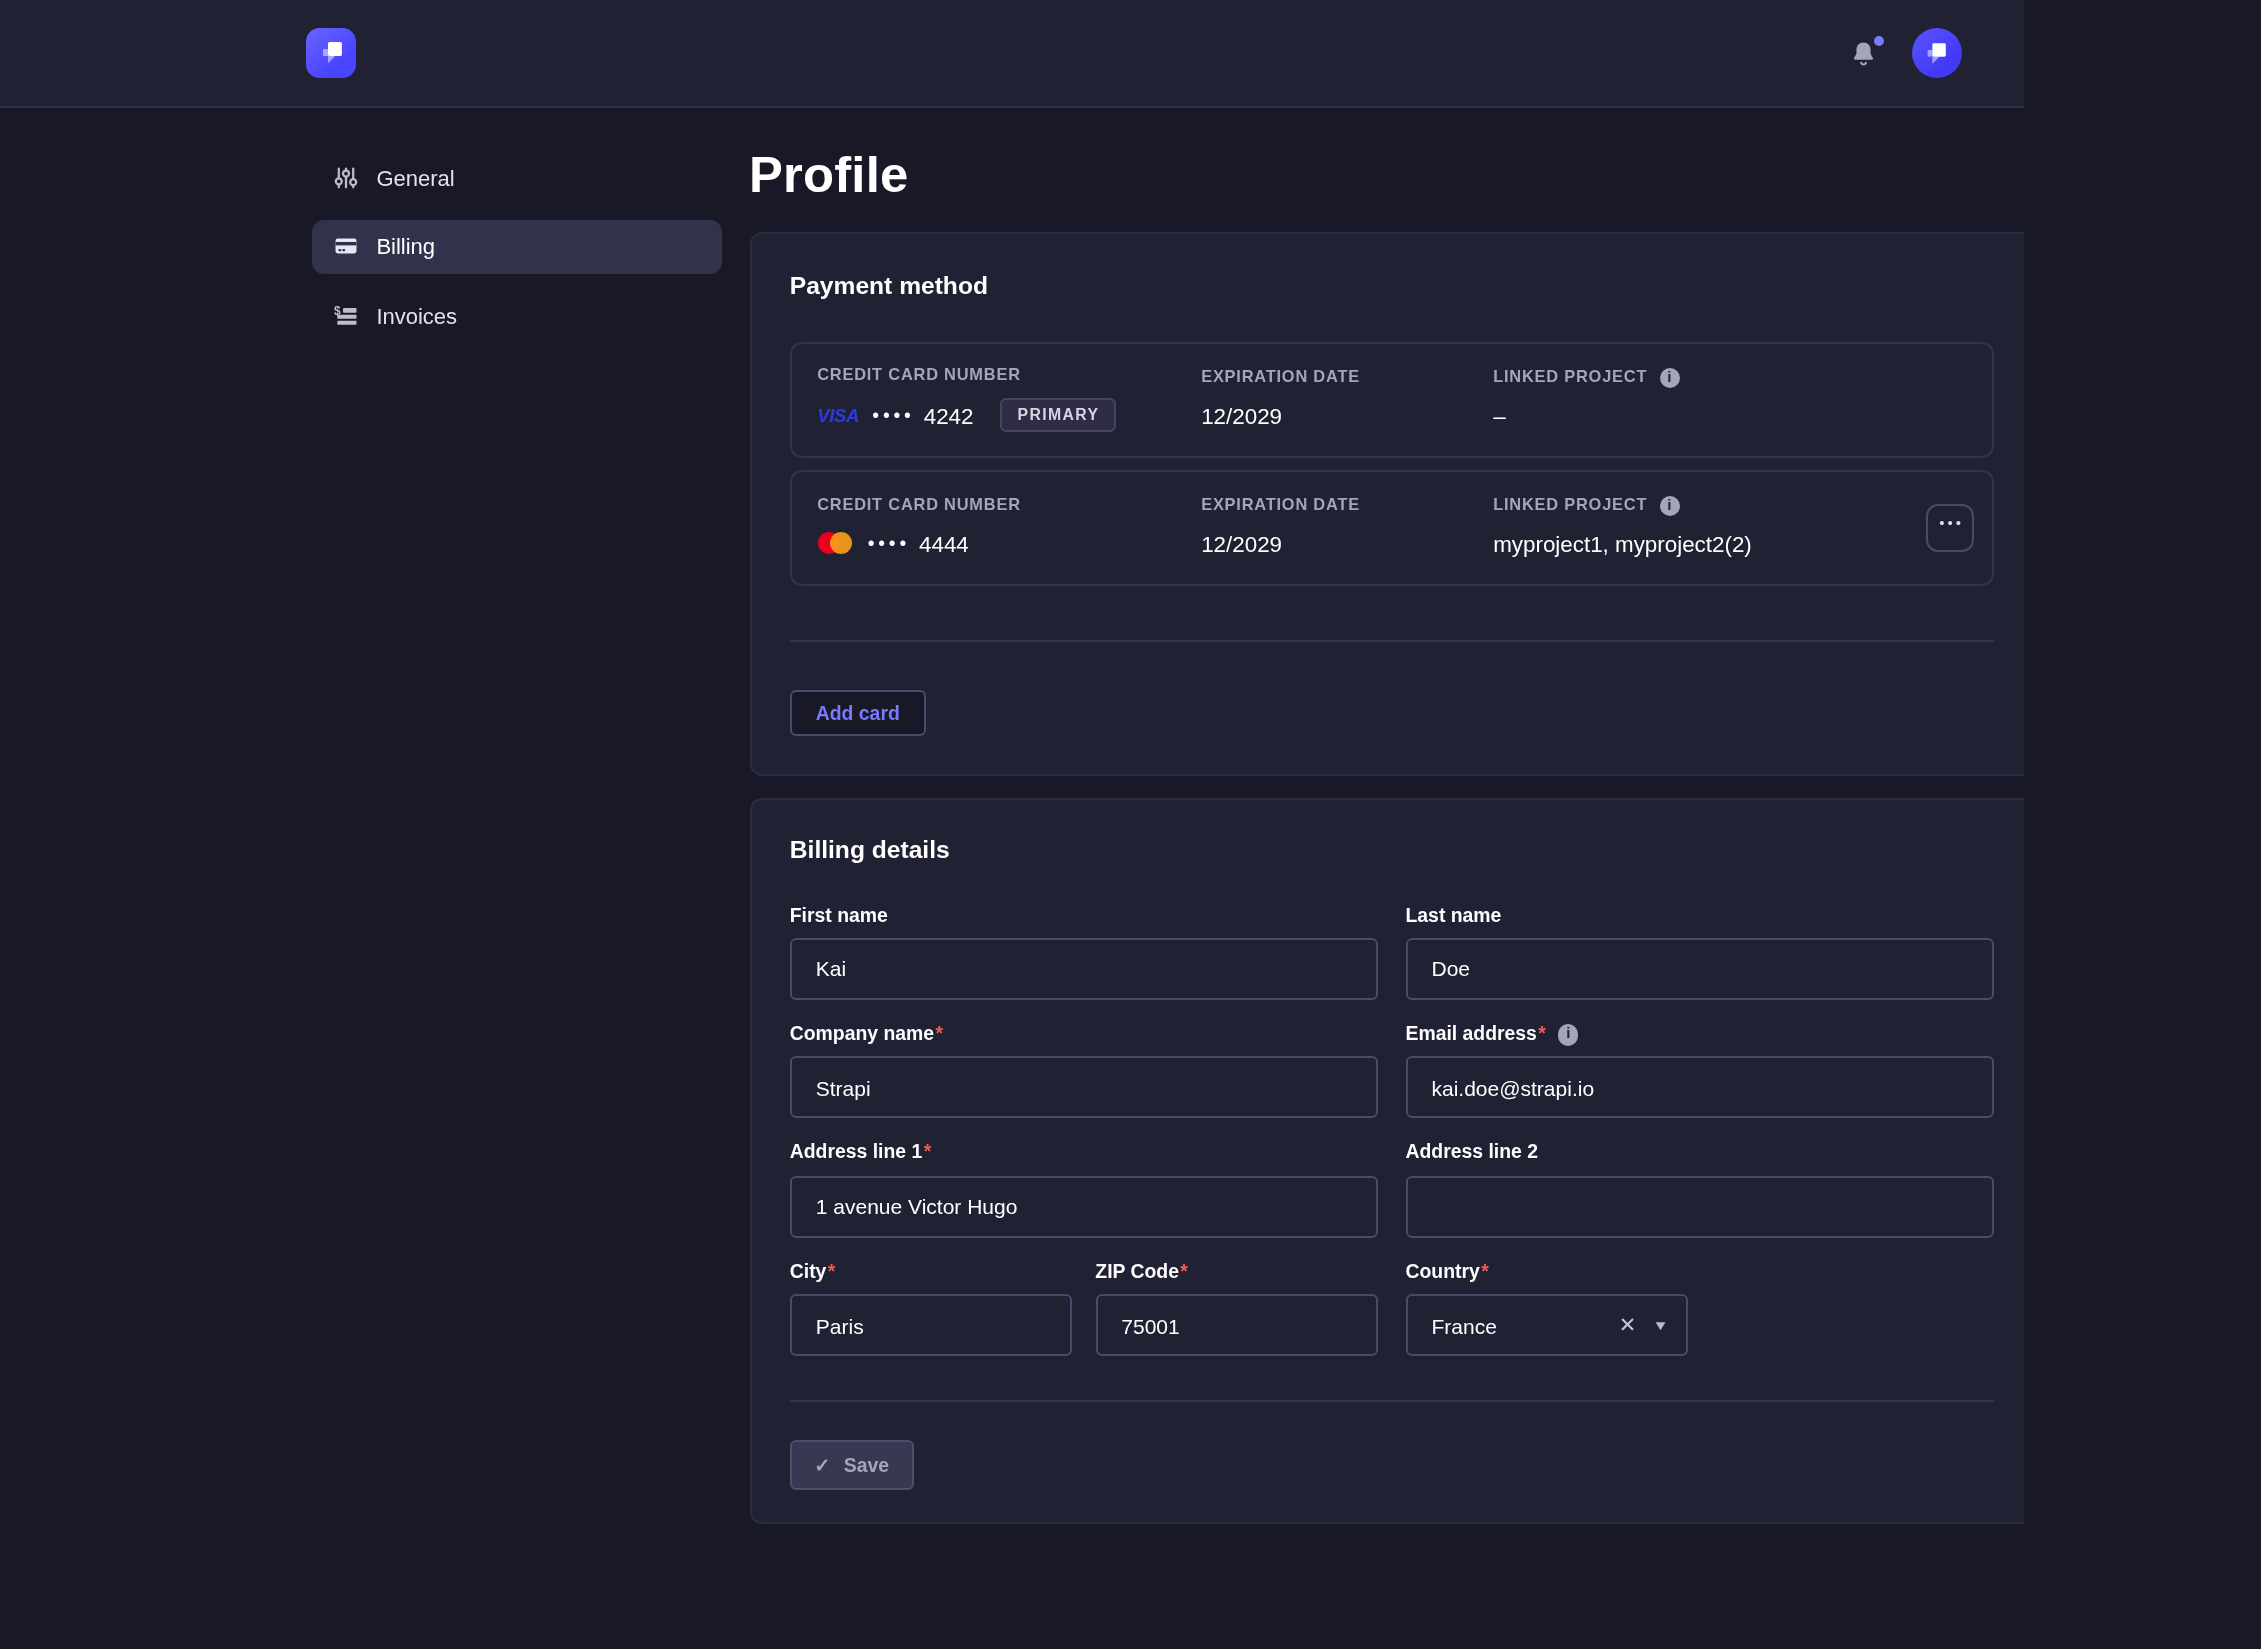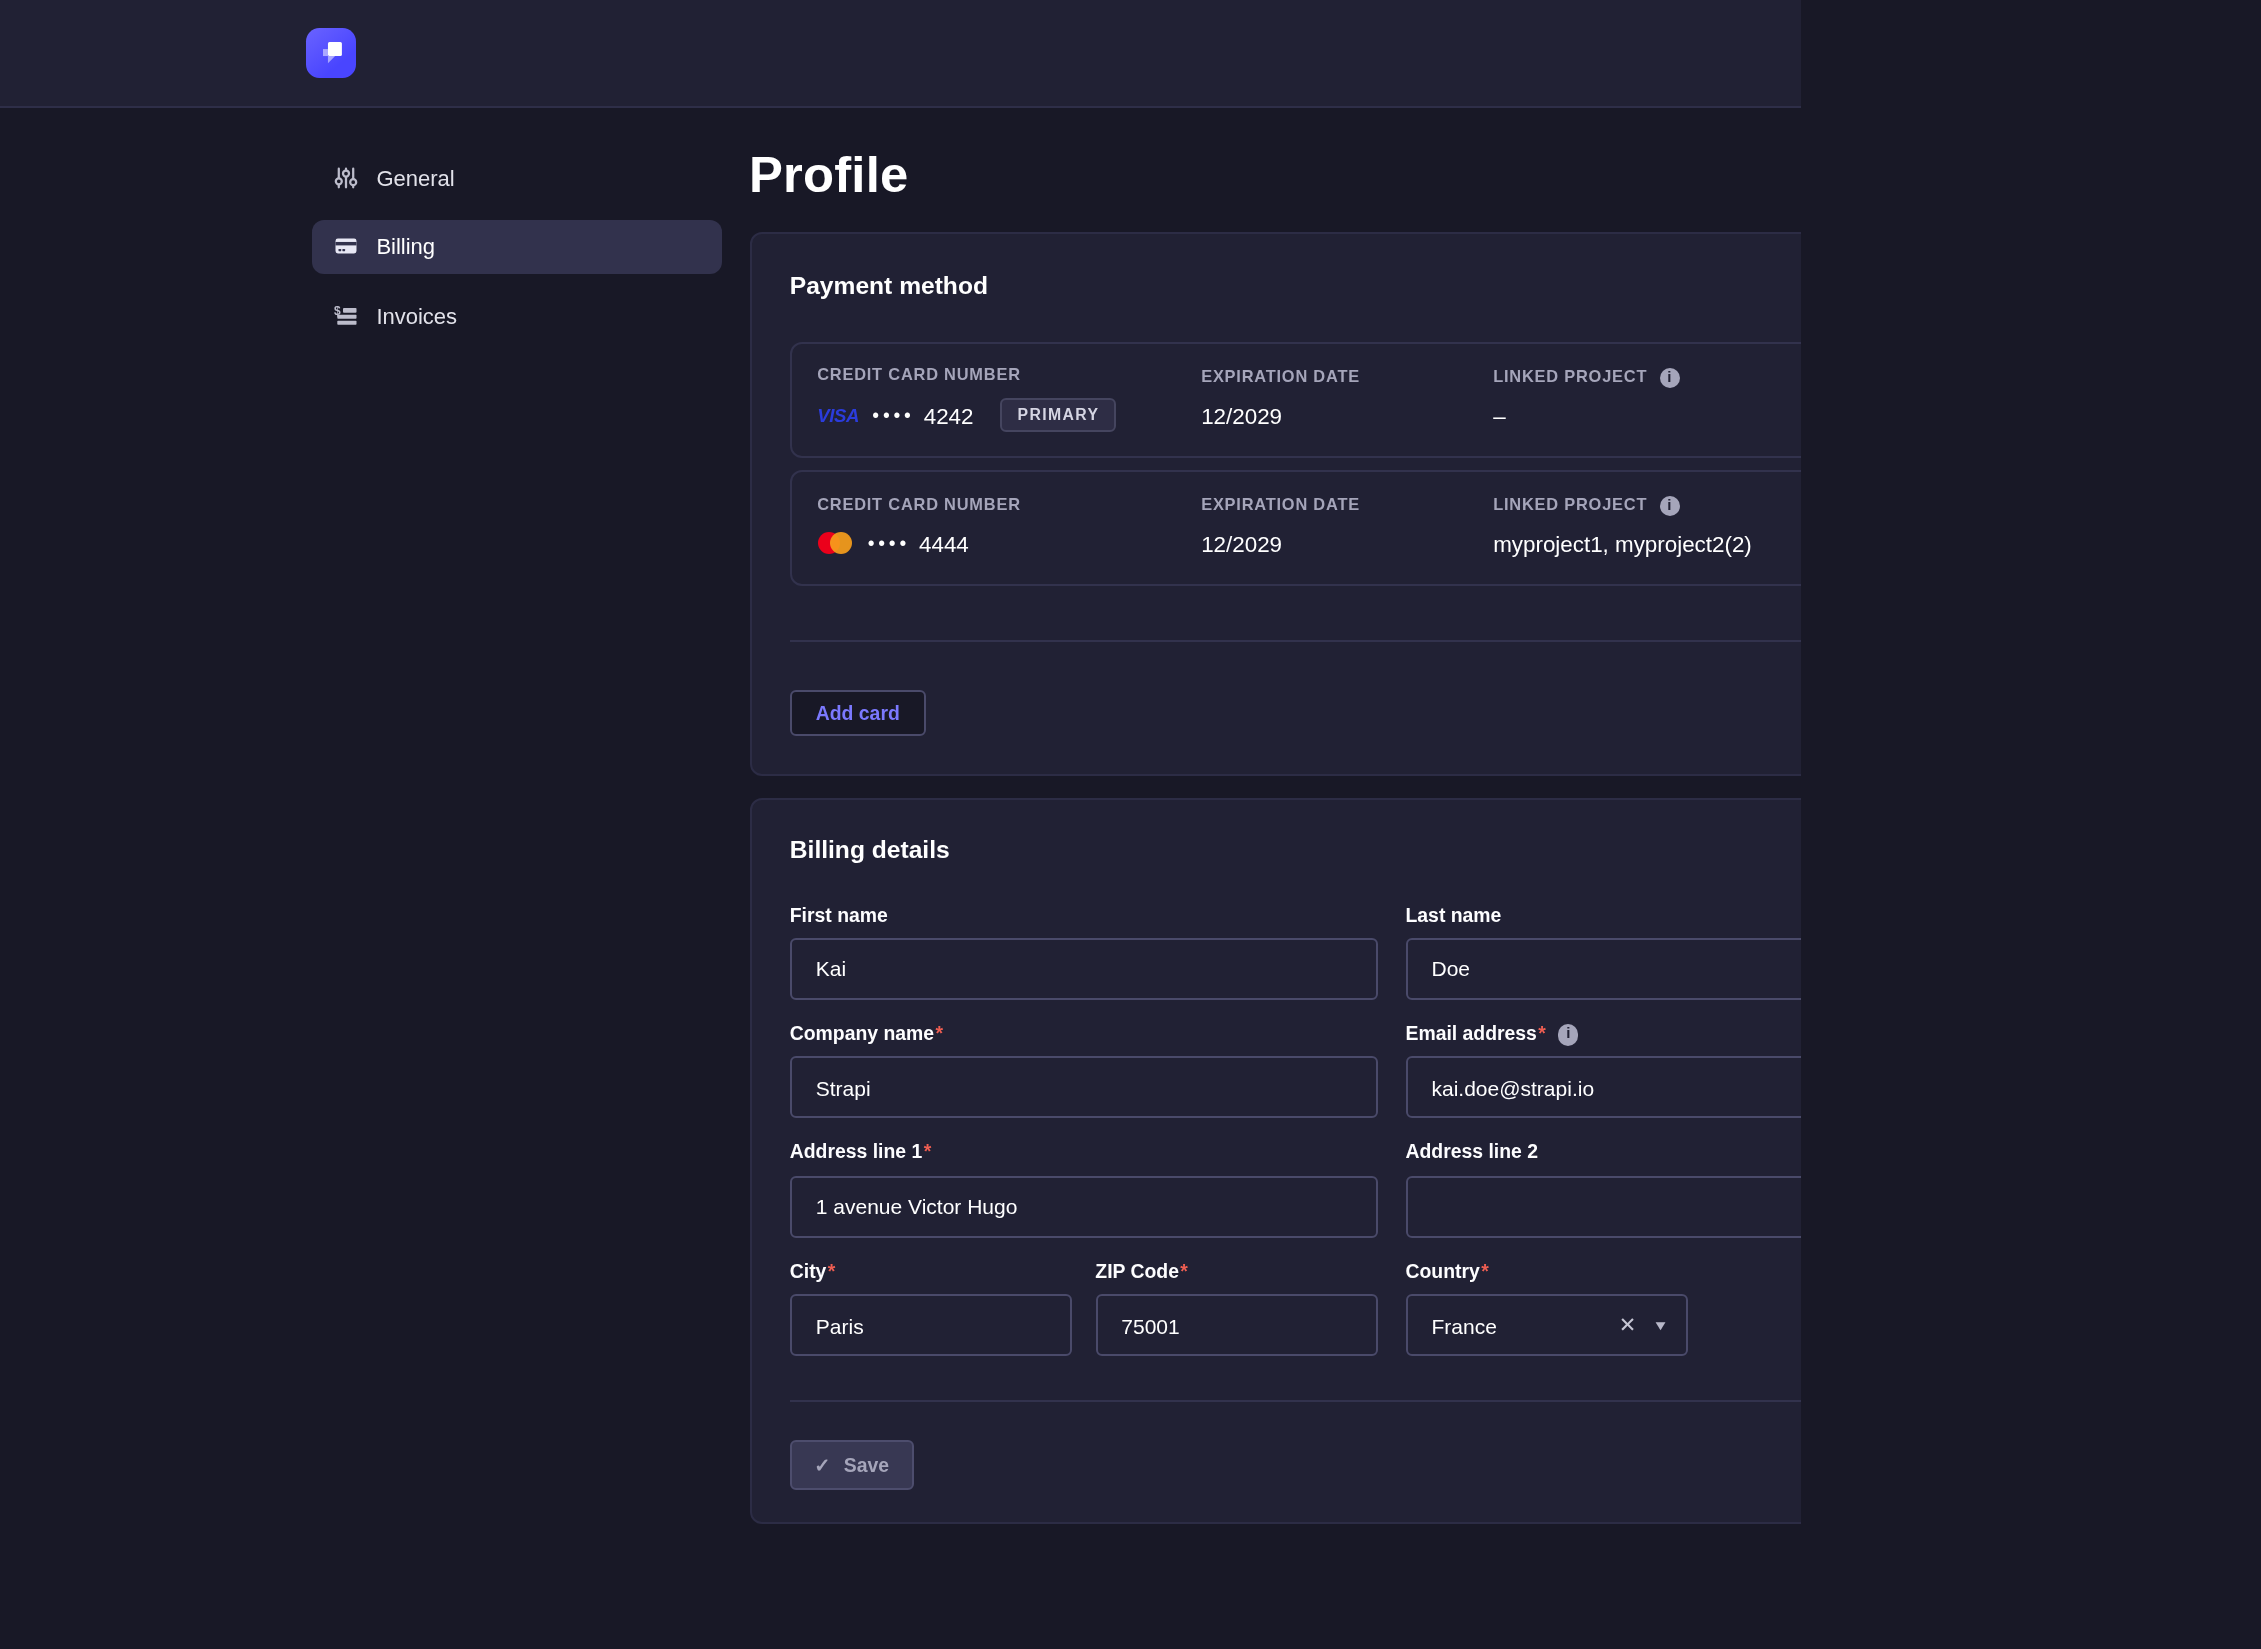--- a/index.html
+++ b/index.html
@@ -1,17 +1,17 @@
 <!DOCTYPE html>
 <html style="font-size:12px"><head>
 <meta charset="utf-8">
 <style>
   html,body{margin:0;padding:0;background:#181826;}
   *{box-sizing:border-box;}
-  .viewport{width:1801px;height:1650px;overflow:hidden;}
+  .viewport{width:2024px;height:1650px;overflow:hidden;}
   .screen{
     width:1131px;height:825px;
     transform:scale(2);transform-origin:0 0;
     background:#181826;
     font-family:"Liberation Sans", sans-serif;
     color:#fff;
   }
 
   
   .topbar{

